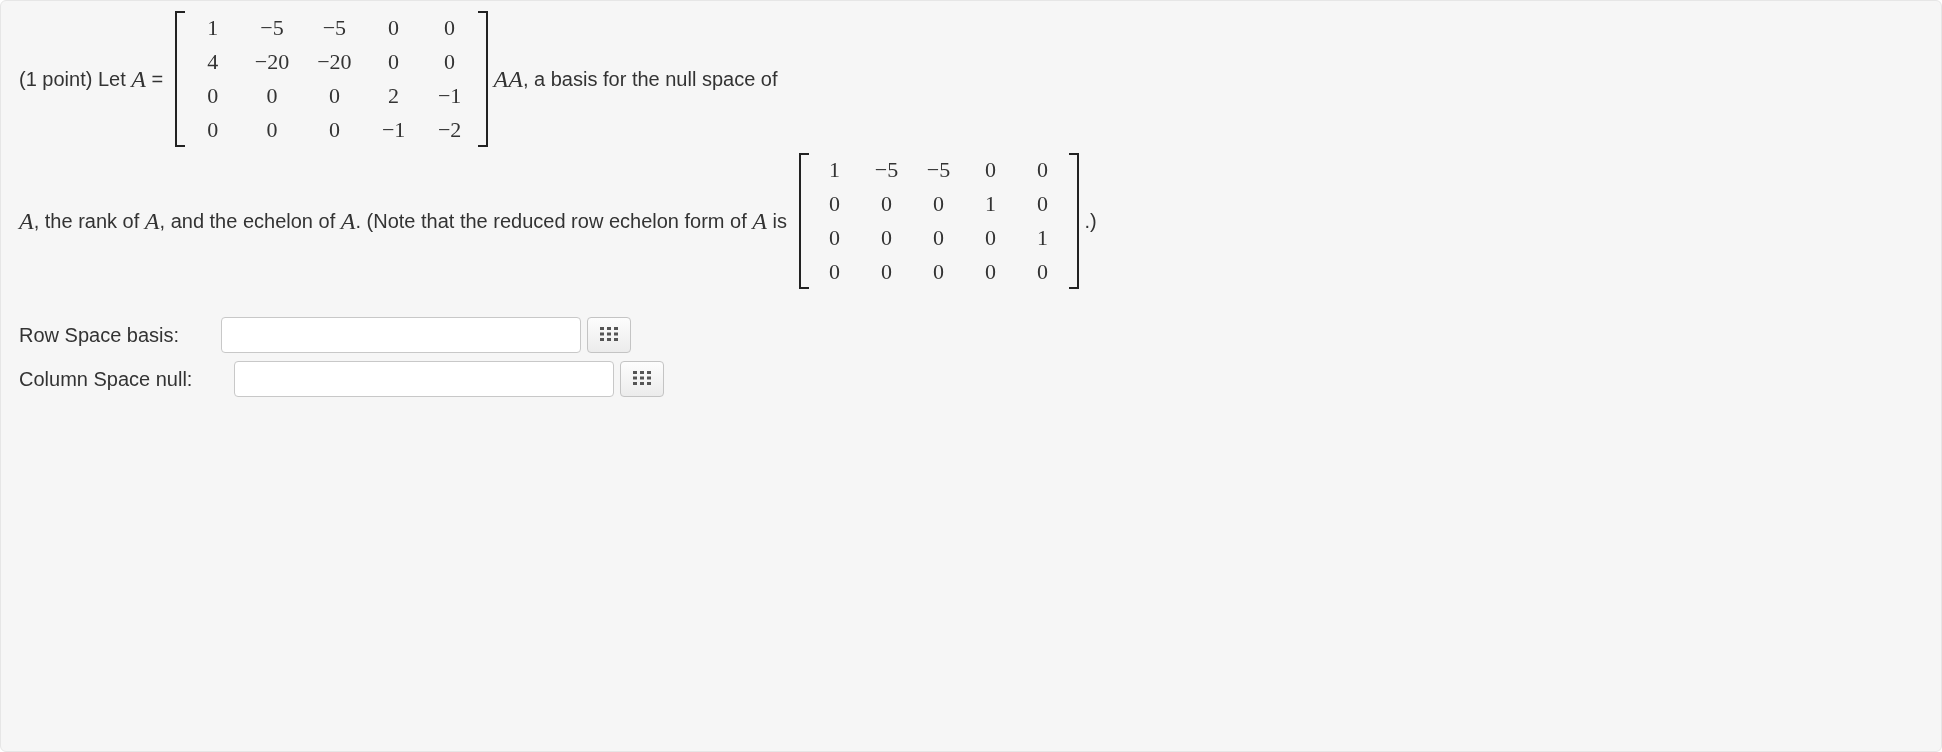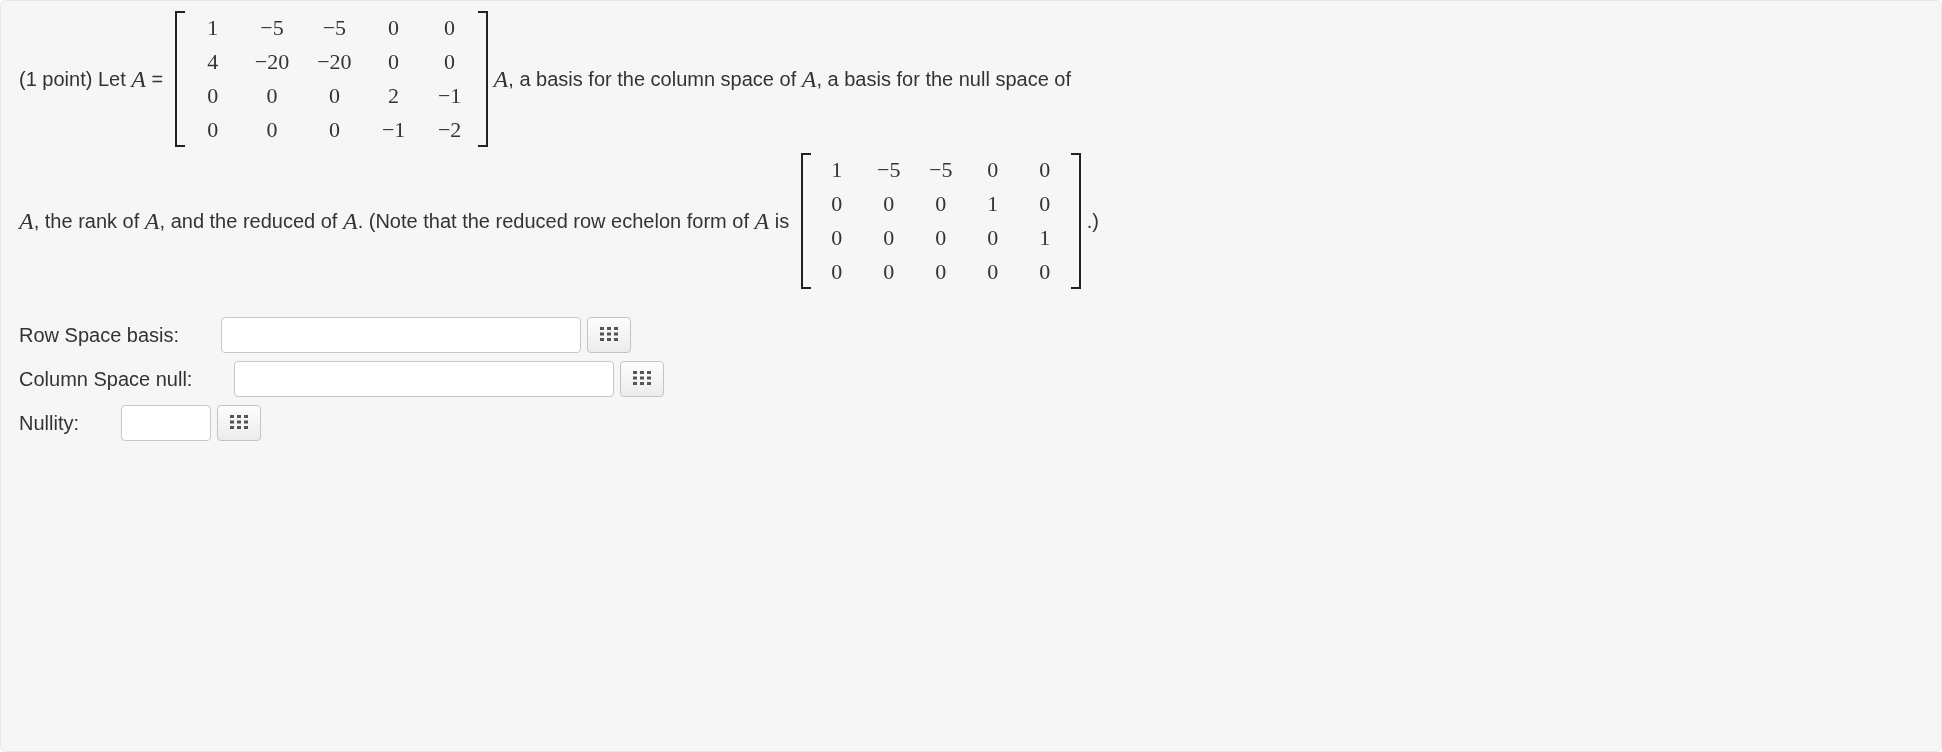--- a/index.html
+++ b/index.html
@@ -149,30 +149,29 @@
           <td>0</td>
           <td>−1</td>
           <td>−2</td>
         </tr>
       </tbody>
         </table>
       <span class="br right"></span>
     </span>
 
     <span class="mathvar">A</span>
-    <span class="textseg">, a basis for the column space of </span>
     <span class="mathvar">A</span>
     <span class="textseg">, a basis for the null space of</span>
   </div>
 
   <div class="line">
     <span class="mathvar">A</span>
     <span class="textseg">, the rank of </span>
     <span class="mathvar">A</span>
-    <span class="textseg">, and the reduced of </span>
+    <span class="textseg">, and the echelon of </span>
     <span class="mathvar">A</span>
     <span class="textseg">. (Note that the reduced row echelon form of </span>
     <span class="mathvar">A</span>
     <span class="textseg"> is </span>
 
     <span class="matrix small">
       <span class="br left"></span>
       <table>
         <tbody>
             <tr>
@@ -252,36 +251,15 @@
                 <rect x="7" y="11" width="4" height="3"></rect>
                 <rect x="14" y="11" width="4" height="3"></rect>
             </svg>
           </span>
         </button>
       </span>
     </div>
 
 
 
-    <div class="ans-row">
-      <span class="ans-label">Nullity: </span>
-      <span class="input-group">
-        <input class="ans-input narrow" type="text" value="" style="">
-        <button class="kbd-btn">
-          <span>
-            <svg viewBox="0 0 18 14">
-              <rect x="0" y="0" width="4" height="3"></rect>
-                <rect x="7" y="0" width="4" height="3"></rect>
-                <rect x="14" y="0" width="4" height="3"></rect>
-              <rect x="0" y="5.5" width="4" height="3"></rect>
-                <rect x="7" y="5.5" width="4" height="3"></rect>
-                <rect x="14" y="5.5" width="4" height="3"></rect>
-              <rect x="0" y="11" width="4" height="3"></rect>
-                <rect x="7" y="11" width="4" height="3"></rect>
-                <rect x="14" y="11" width="4" height="3"></rect>
-            </svg>
-          </span>
-        </button>
-      </span>
-    </div>
 
   </div>
 </div>
 
 </body></html>

